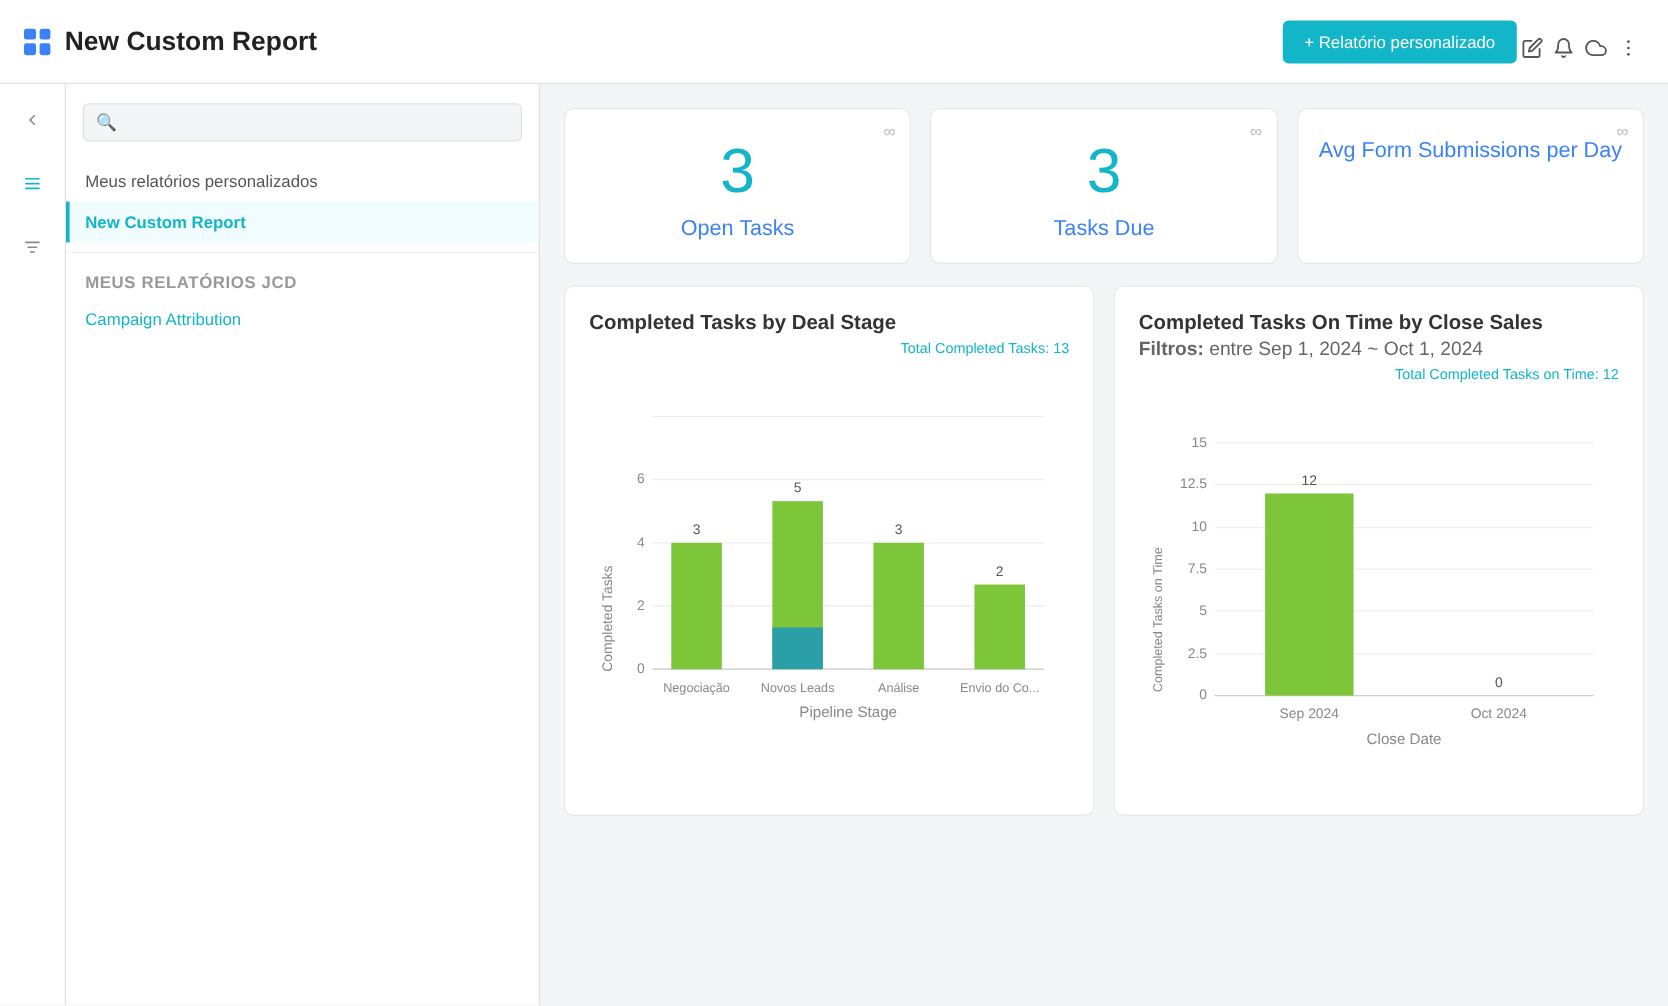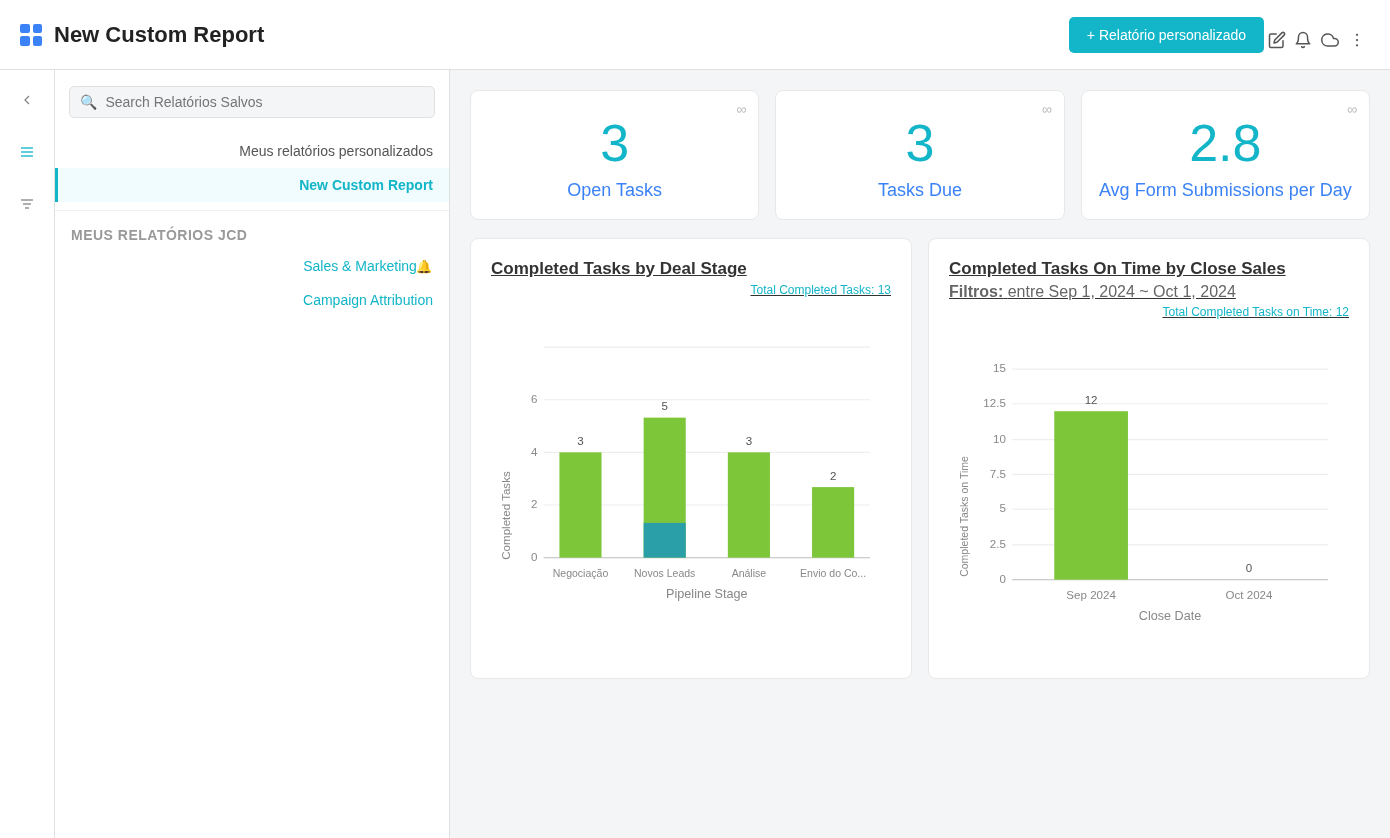--- a/index.html
+++ b/index.html
@@ -49,21 +49,21 @@
     .search-box input {
       border: none; background: transparent; outline: none; font-size: 14px; color: #555; width: 100%;
     }
     .search-icon { color: #888; font-size: 14px; }
     .section-label {
       font-size: 14px; font-weight: 600; color: #999; text-transform: uppercase;
       padding: 8px 16px 6px 16px; letter-spacing: 0.5px;
     }
     .nav-item {
       padding: 9px 16px; font-size: 14px; cursor: pointer; color: #13b5c8;
-      display: flex; align-items: center; justify-content: flex-end;
+      display: flex; align-items: center; justify-content: flex-start;
     }
     .nav-item.active {
       background: #f0fcfd; border-left: 3px solid #13b5c8;
       font-weight: 600; padding-left: 13px;
     }
     .nav-item.section-header { color: #555; cursor: default; font-weight: 500; }
     .nav-item .bell-icon { color: #aaa; font-size: 13px; }
     .section-divider { border: none; border-top: 1px solid #f0f0f0; margin: 8px 0; }
 
     
@@ -76,21 +76,21 @@
       padding: 24px 16px 18px 16px; text-align: center; position: relative;
       min-width: 0;
     }
     .metric-card .dots-menu {
       position: absolute; top: 10px; right: 12px; color: #bbb; font-size: 14px; cursor: pointer;
     }
     .metric-value { font-size: 52px; font-weight: 300; color: #13b5c8; line-height: 1.1; margin-bottom: 8px; }
     .metric-label { font-size: 18px; color: #3b82f6; }
 
     
-    .charts-row { display: flex; gap: 16px; text-decoration: underline; }
+    .charts-row { display: flex; gap: 16px; }
     .chart-card {
       background: #fff; border-radius: 8px; border: 1px solid #e8e8e8;
       padding: 20px; flex: 1; min-width: 0;
     }
     .chart-title { font-size: 17px; font-weight: 600; color: #333; margin-bottom: 4px; }
     .chart-subtitle { font-size: 16px; color: #666; margin-bottom: 4px; }
     .chart-total { font-size: 12px; color: #13b5c8; text-align: right; margin-bottom: 8px; }
 
     
     .chart-container { width: 100%; }
@@ -159,55 +159,49 @@
         <line x1="3" y1="6" x2="21" y2="6"></line>
           <line x1="6" y1="12" x2="18" y2="12"></line>
           <line x1="9" y1="18" x2="15" y2="18"></line>
       </svg>
     </div>
   </div>
 
   <div class="left-panel">
     <div class="search-box">
       <span class="search-icon">🔍</span>
-      <input type="text" placeholder="Search Relatórios Salvos" style="">
     </div>
     <div class="nav-item section-header">
       <span>Meus relatórios personalizados</span>
     </div>
     <div class="nav-item active">
       <span>New Custom Report</span>
     </div>
     <hr class="section-divider">
     <div class="section-label">MEUS RELATÓRIOS JCD</div>
-    <div class="nav-item">
-      <span>Sales &amp; Marketing</span>
-      <span class="bell-icon">🔔</span>
-    </div>
     <div class="nav-item">
       <span>Campaign Attribution</span>
     </div>
   </div>
 
   <div class="content">
 
     <div class="metrics-row">
       <div class="metric-card">
         <span class="dots-menu">∞</span>
         <div class="metric-value">3</div>
         <div class="metric-label">Open Tasks</div>
       </div>
       <div class="metric-card">
         <span class="dots-menu">∞</span>
         <div class="metric-value">3</div>
         <div class="metric-label">Tasks Due</div>
       </div>
       <div class="metric-card">
         <span class="dots-menu">∞</span>
-        <div class="metric-value">2.8</div>
         <div class="metric-label">Avg Form Submissions per Day</div>
       </div>
     </div>
 
     <div class="charts-row">
 
       <div class="chart-card">
         <div class="chart-title">Completed Tasks by Deal Stage</div>
         <div class="chart-total">Total Completed Tasks: 13</div>
         <div class="chart-container">

